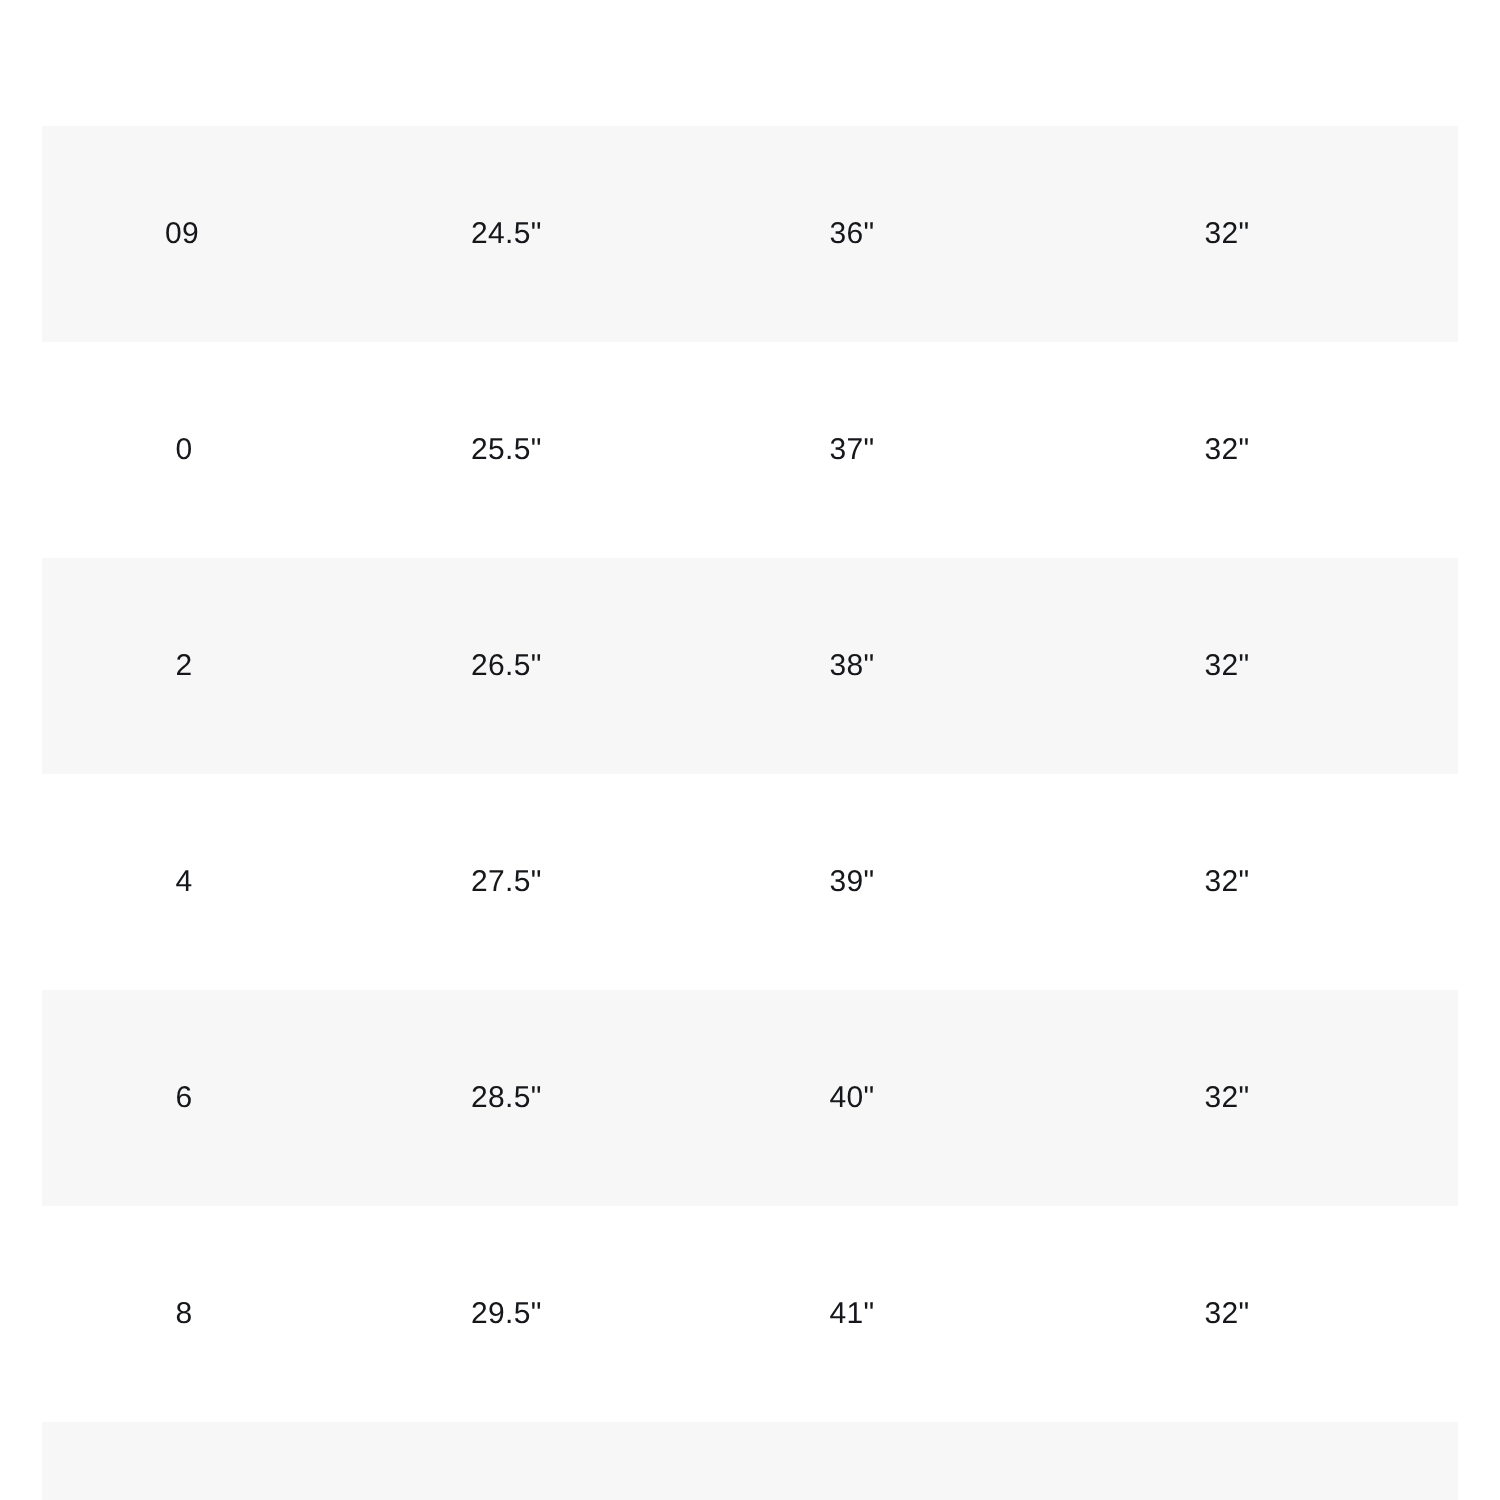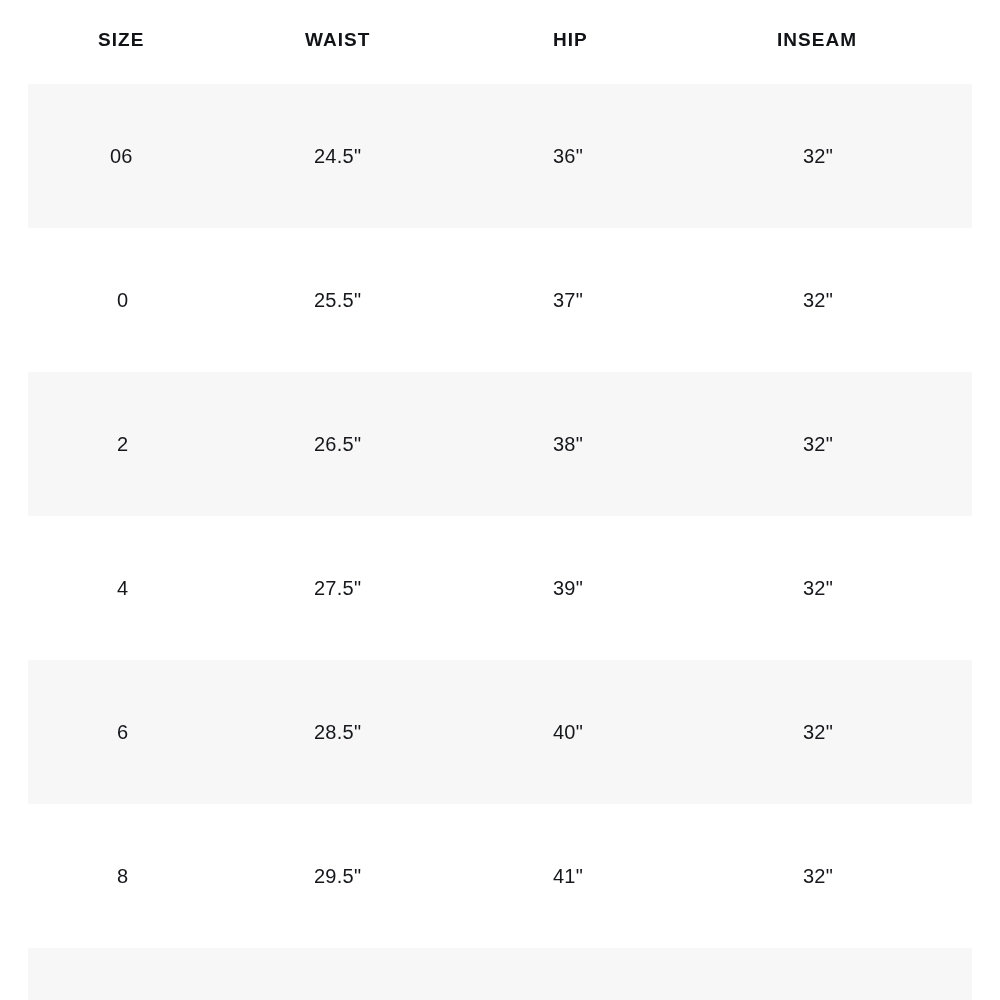--- a/index.html
+++ b/index.html
@@ -88,32 +88,26 @@
   .chart-row .c3 { left: 803px; }
 
   
   .chart-row .c0.narrow { left: 117px; }
 </style>
 </head>
 <body>
 
 <div class="size-chart">
 
-  <div class="chart-header">
-    <div class="cell c0">SIZE</div>
-    <div class="cell c1">WAIST</div>
-    <div class="cell c2">HIP</div>
-    <div class="cell c3">INSEAM</div>
-  </div>
 
   <div class="chart-body">
 
     <div class="chart-row shaded">
       <div class="stripe"></div>
-      <div class="cell c0">06</div>
+      <div class="cell c0">09</div>
       <div class="cell c1">24.5"</div>
       <div class="cell c2">36"</div>
       <div class="cell c3">32"</div>
     </div>
 
     <div class="chart-row">
       <div class="stripe"></div>
       <div class="cell c0 narrow">0</div>
       <div class="cell c1">25.5"</div>
       <div class="cell c2">37"</div>

